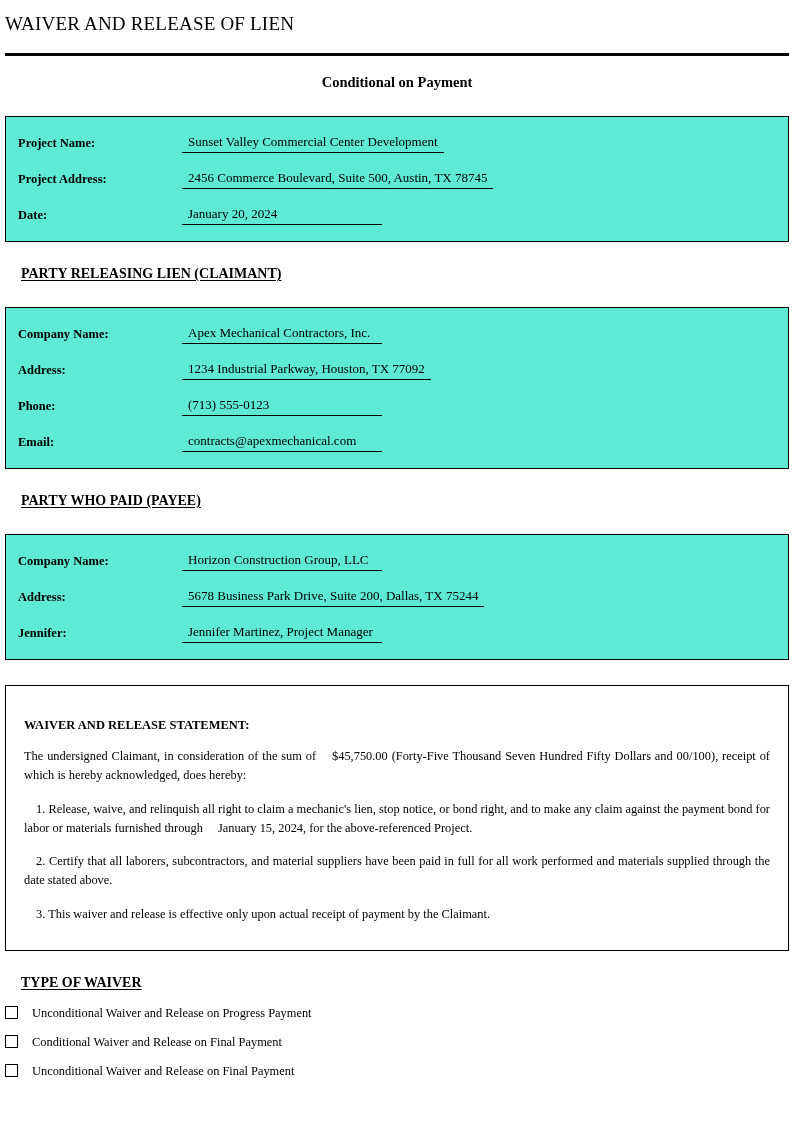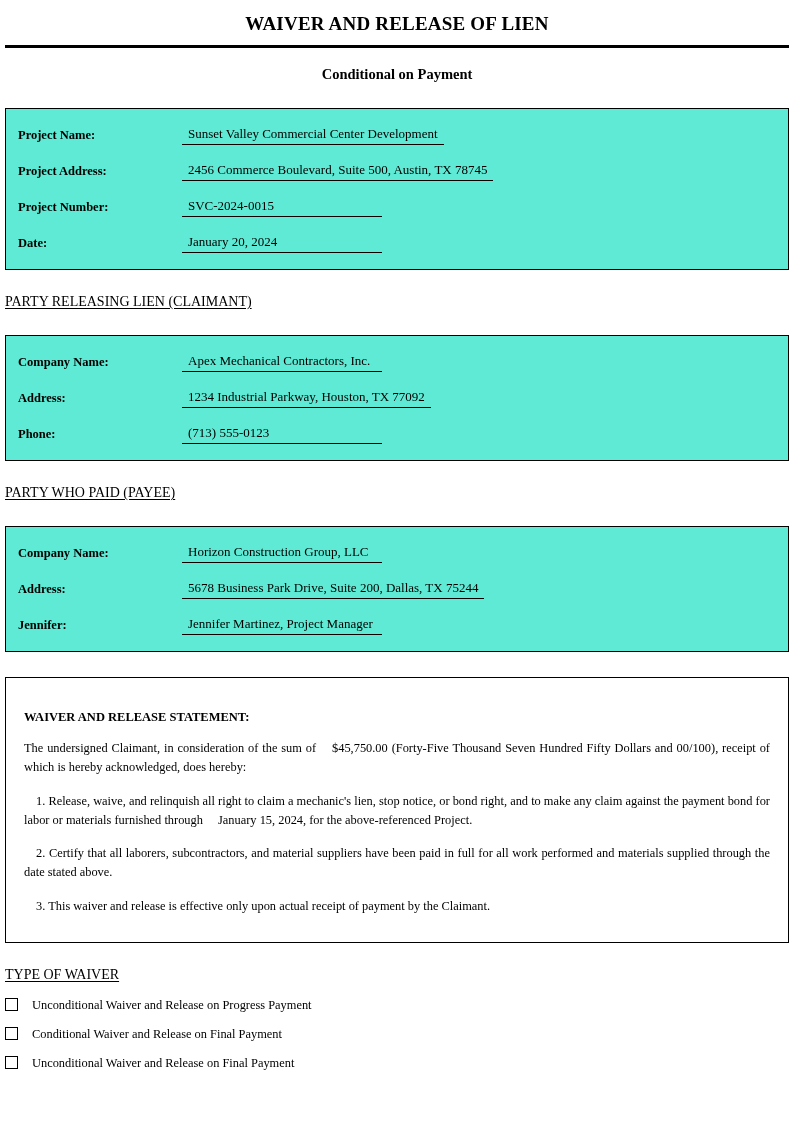--- a/index.html
+++ b/index.html
@@ -18,26 +18,25 @@
   .page {
     width: 794px;
     min-height: 1123px;
     box-sizing: border-box;
     padding: 0 5px;
     position: relative;
   }
 
   
   .doc-title {
-    text-align: center;
     font-size: 19px;
-    font-weight: bold;
+    font-weight: normal;
     letter-spacing: 0.2px;
     margin: 13px 0 0 0;
-    padding-bottom: 10px;
+    padding-bottom: 18px;
   }
   .title-rule {
     border: none;
     border-top: 3px solid #000;
     margin: 0 0 0 0;
     height: 0;
   }
   .doc-subtitle {
     text-align: center;
     font-size: 14.5px;
@@ -79,24 +78,24 @@
     line-height: 1.15;
     white-space: nowrap;
     margin-left: 12px;
   }
   .field-value.w-fixed { min-width: 188px; }
   .field-value.w-auto  { min-width: 188px; }
 
   
   .section-heading {
     font-size: 14px;
-    font-weight: normal;
+    font-weight: bold;
     text-decoration: underline;
     text-underline-offset: 2px;
-    margin: 24px 0 0 0;
+    margin: 24px 0 0 16px;
     padding: 0;
     display: block;
   }
   .section-heading span { display: inline; }
 
   
   .stmt-title {
     font-size: 12.5px;
     font-weight: bold;
     margin: 10px 0 14px 4px;
@@ -147,44 +146,44 @@
   <div class="info-box">
     <div class="field-row">
       <div class="field-label">Project Name:</div>
       <div class="field-value w-auto">Sunset Valley Commercial Center Development</div>
     </div>
     <div class="field-row">
       <div class="field-label">Project Address:</div>
       <div class="field-value w-auto">2456 Commerce Boulevard, Suite 500, Austin, TX 78745</div>
     </div>
     <div class="field-row">
-      <div class="field-label">Project Number:</div>
-      <div class="field-value w-fixed">SVC-2024-0015</div>
-    </div>
-    <div class="field-row">
       <div class="field-label">Date:</div>
       <div class="field-value w-fixed">January 20, 2024</div>
     </div>
   </div>
 
   <div class="section-heading">
     <span>PARTY RELEASING LIEN (CLAIMANT)</span>
   </div>
   <div class="info-box">
     <div class="field-row">
       <div class="field-label">Company Name:</div>
       <div class="field-value w-auto">Apex Mechanical Contractors, Inc.</div>
     </div>
     <div class="field-row">
       <div class="field-label">Address:</div>
       <div class="field-value w-auto">1234 Industrial Parkway, Houston, TX 77092</div>
     </div>
     <div class="field-row">
       <div class="field-label">Phone:</div>
       <div class="field-value w-fixed">(713) 555-0123</div>
+    </div>
+    <div class="field-row">
+      <div class="field-label">Email:</div>
+      <div class="field-value w-fixed">contracts@apexmechanical.com</div>
     </div>
   </div>
 
   <div class="section-heading">
     <span>PARTY WHO PAID (PAYEE)</span>
   </div>
   <div class="info-box">
     <div class="field-row">
       <div class="field-label">Company Name:</div>
       <div class="field-value w-auto">Horizon Construction Group, LLC</div>

